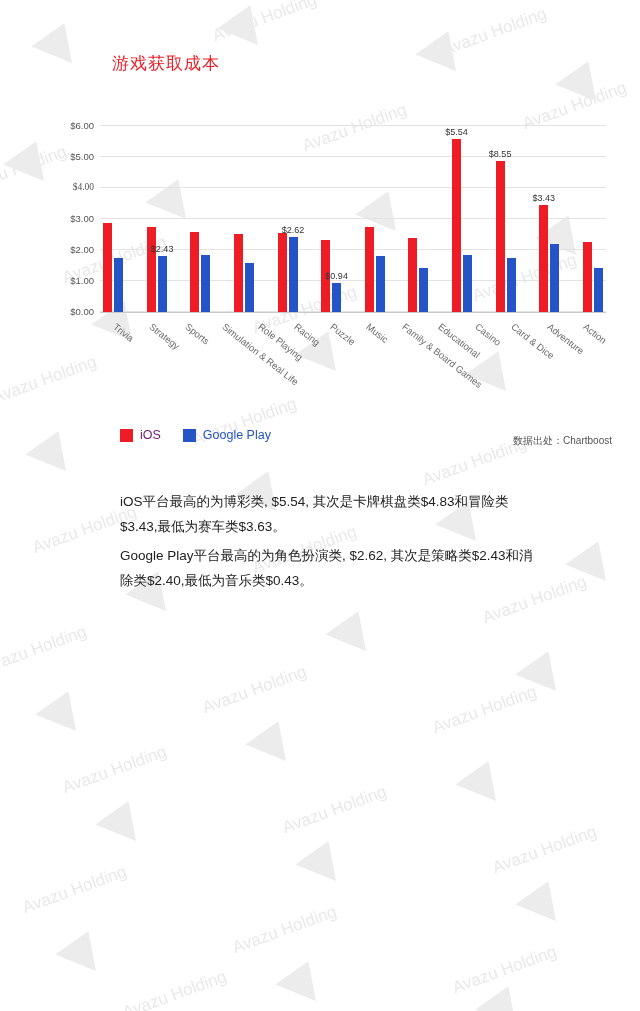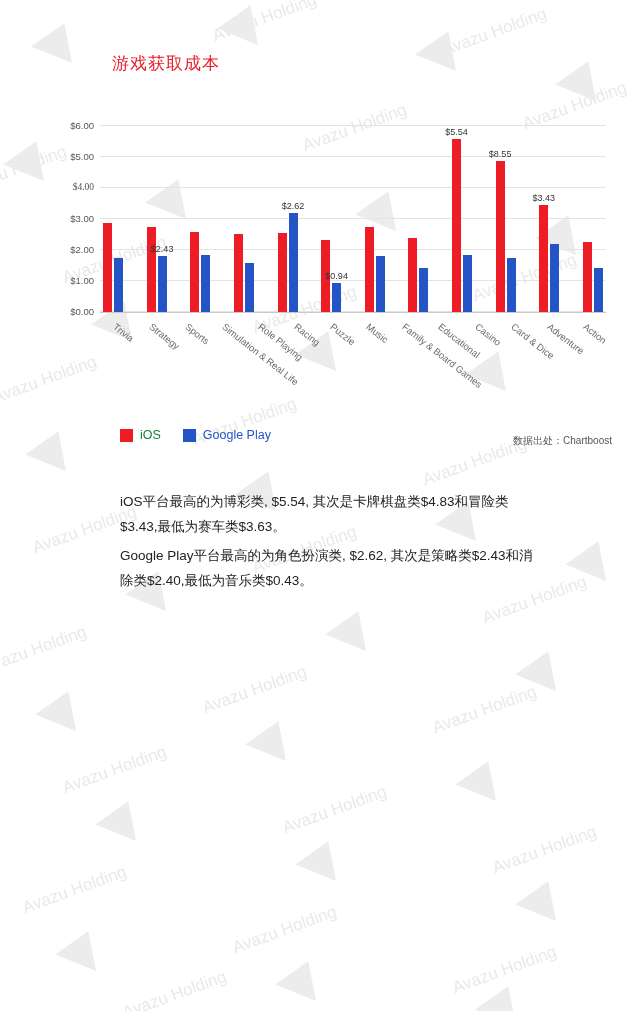--- a/index.html
+++ b/index.html
@@ -153,21 +153,21 @@
   }
   .legend-item {
     display: flex;
     align-items: center;
     gap: 7px;
   }
   .swatch { width: 13px; height: 13px; }
   .swatch.ios { background: #ee1c25; }
   .swatch.gp  { background: #2554c7; }
   .legend-label { font-size: 12.5px; }
-  .legend-label.ios { color: #15803d; }
+  .legend-label.ios { color: #701a75; }
   .legend-label.gp  { color: #2554c7; }
 
   #source {
     position: absolute;
     right: 28px;
     top: 434px;
     font-size: 10px;
     color: #555;
   }
 
@@ -283,21 +283,21 @@
           <div class="group">
             <div class="bar ios" style="height: 80.41px;"></div>
             <div class="bar gp" style="height: 56.7233px;"></div>
           </div>
           <div class="group">
             <div class="bar ios" style="height: 77.9167px;"></div>
             <div class="bar gp" style="height: 49.2433px;"></div>
           </div>
           <div class="group">
             <div class="bar ios" style="height: 79.475px;"></div>
-            <div class="bar gp" style="height: 99px;">
+            <div class="bar gp" style="height: 75px;">
               <span class="bar-label">$2.62</span>
             </div>
           </div>
           <div class="group">
             <div class="bar ios" style="height: 71.6833px;"></div>
             <div class="bar gp" style="height: 29.2967px;">
               <span class="bar-label">$0.94</span>
             </div>
           </div>
           <div class="group">

